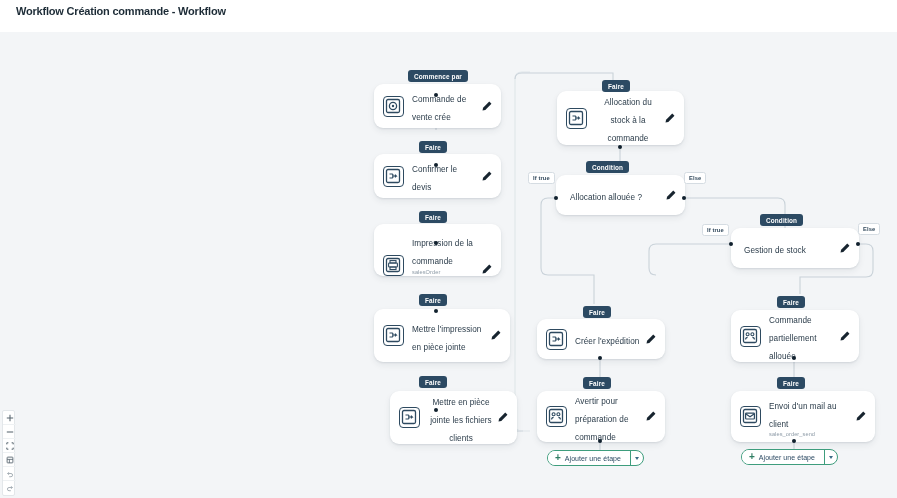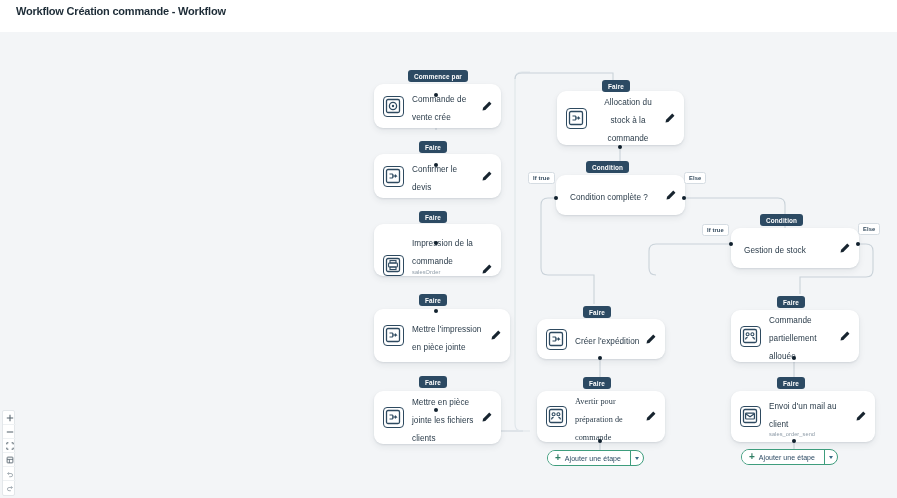--- a/index.html
+++ b/index.html
@@ -366,21 +366,21 @@
       <span class="node-body">
         <span class="node-title">Mettre l'impression en pièce jointe</span>
       </span>
       <span class="edit-icon">
         <svg width="13" height="13" viewBox="0 0 16 16">
           <path d="M11.4 1.9l2.7 2.7-7.6 7.6-3.4.7.7-3.4z" fill="#17242f"></path>
         </svg>
       </span>
     </div>
 
-    <div class="node" style="left:374px; top:359px; width:127px; height:53px;">
+    <div class="node" style="left:390px; top:359px; width:127px; height:53px;text-align:center;">
       <span class="node-icon">
         <svg width="18" height="18" viewBox="0 0 18 18">
           <rect x="2.5" y="2.5" width="13" height="13" rx="1.5" fill="none" stroke="#2e4a60" stroke-width="1.3"></rect>
           <path d="M5.5 7h3.3M5.5 11h3.3M8.8 7v4" stroke="#2e4a60" stroke-width="1.2" fill="none"></path>
           <path d="M9 9h3.2l-1.2-1.3M12.2 9l-1.2 1.3" stroke="#2e4a60" stroke-width="1.2" fill="none"></path>
         </svg>
       </span>
       <span class="node-body">
         <span class="node-title">Mettre en pièce jointe les fichiers clients</span>
       </span>
@@ -404,21 +404,21 @@
       </span>
       <span class="edit-icon">
         <svg width="13" height="13" viewBox="0 0 16 16">
           <path d="M11.4 1.9l2.7 2.7-7.6 7.6-3.4.7.7-3.4z" fill="#17242f"></path>
         </svg>
       </span>
     </div>
 
     <div class="node" style="left:556px; top:143px; width:129px; height:40px; padding-left:14px;">
       <span class="node-body">
-        <span class="node-title">Condition complète ?</span>
+        <span class="node-title">Allocation allouée ?</span>
       </span>
       <span class="edit-icon">
         <svg width="13" height="13" viewBox="0 0 16 16">
           <path d="M11.4 1.9l2.7 2.7-7.6 7.6-3.4.7.7-3.4z" fill="#17242f"></path>
         </svg>
       </span>
     </div>
 
     <div class="node" style="left:731px; top:196px; width:128px; height:40px; padding-left:13px;">
       <span class="node-body">
@@ -442,21 +442,21 @@
       <span class="node-body">
         <span class="node-title">Créer l'expédition</span>
       </span>
       <span class="edit-icon">
         <svg width="13" height="13" viewBox="0 0 16 16">
           <path d="M11.4 1.9l2.7 2.7-7.6 7.6-3.4.7.7-3.4z" fill="#17242f"></path>
         </svg>
       </span>
     </div>
 
-    <div class="node" style="left:537px; top:359px; width:128px; height:51px;font-family:Liberation Serif, serif;">
+    <div class="node" style="left:537px; top:359px; width:128px; height:51px;">
       <span class="node-icon">
         <svg width="18" height="18" viewBox="0 0 18 18">
           <rect x="2.5" y="2.5" width="13" height="13" rx="1.5" fill="none" stroke="#2e4a60" stroke-width="1.3"></rect>
           <circle cx="6.6" cy="7.2" r="1.5" fill="none" stroke="#2e4a60" stroke-width="1.1"></circle>
           <circle cx="11.4" cy="7.2" r="1.5" fill="none" stroke="#2e4a60" stroke-width="1.1"></circle>
           <path d="M4.6 12.6c0-1.5 1-2.2 2-2.2M13.4 12.6c0-1.5-1-2.2-2-2.2" stroke="#2e4a60" stroke-width="1.1" fill="none"></path>
         </svg>
       </span>
       <span class="node-body">
         <span class="node-title">Avertir pour préparation de commande</span>

